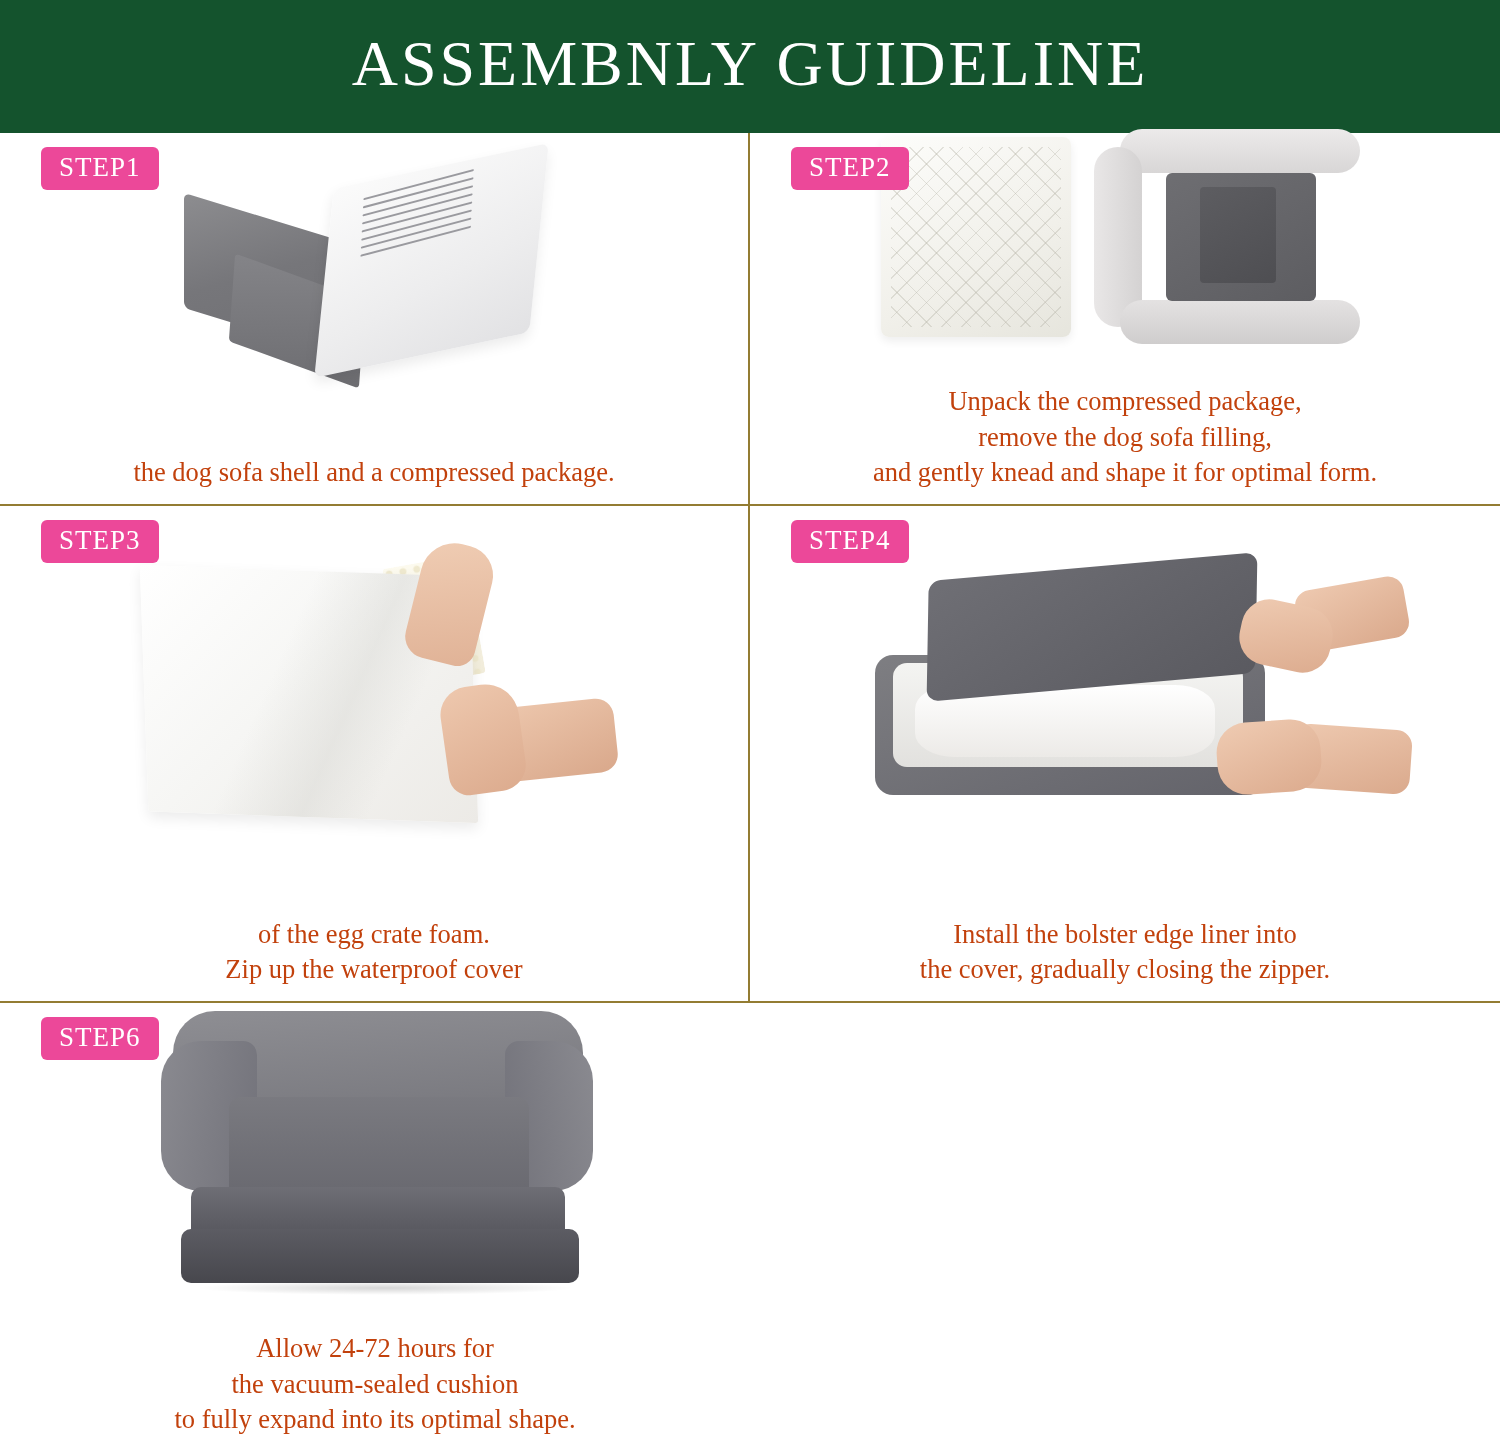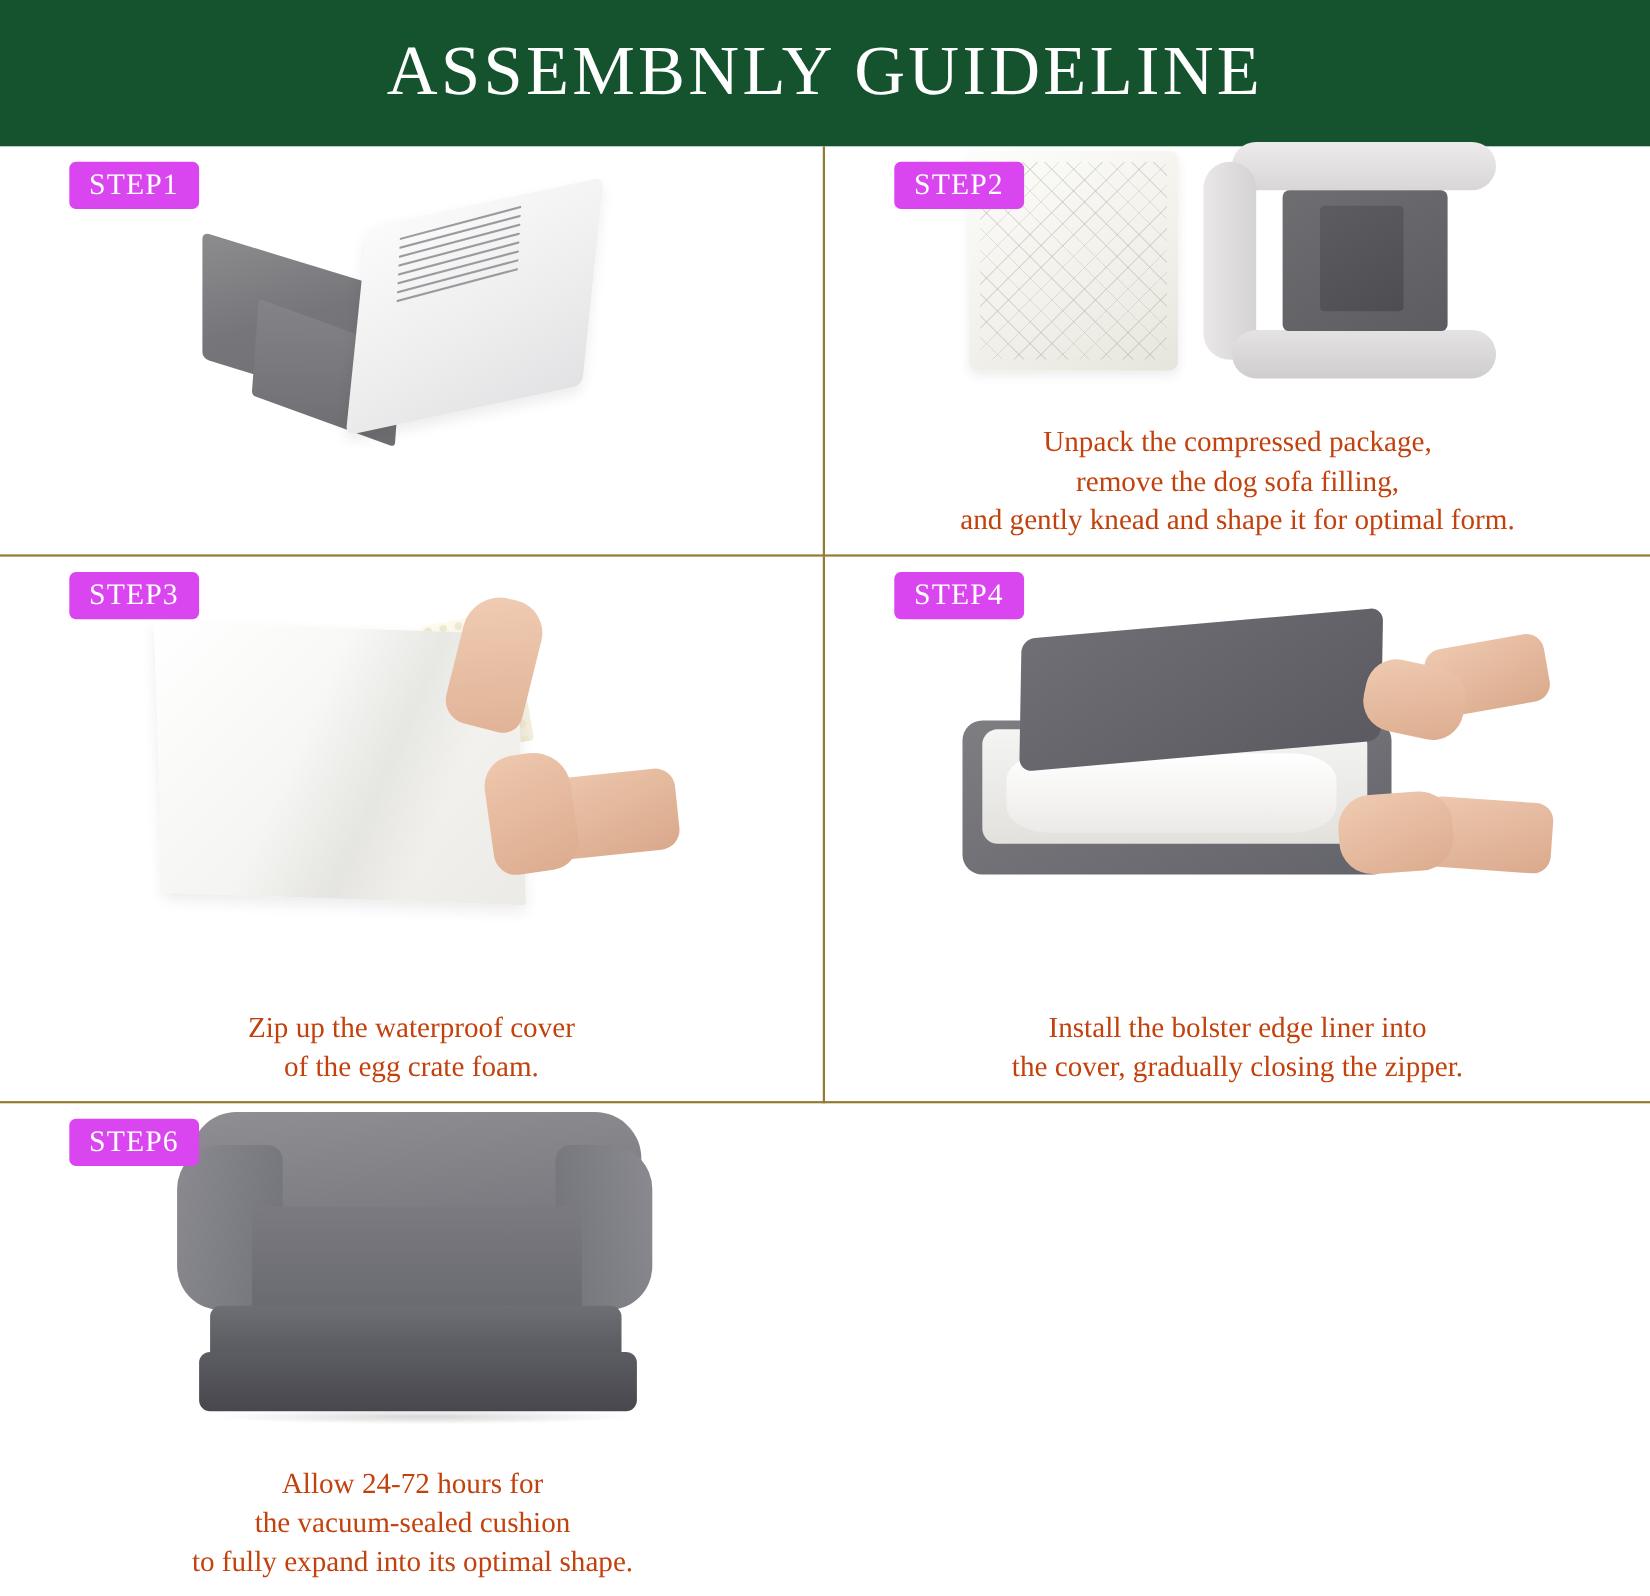--- a/index.html
+++ b/index.html
@@ -58,30 +58,30 @@
     padding: 14px 26px 10px 26px;
     display: flex;
     flex-direction: column;
   }
   
   .cell.col-left { border-right: 2px solid #937c32; }
   .cell.row-1, .cell.row-2 { border-bottom: 2px solid #937c32; }
 
   .badge {
     display: inline-block;
-    background: #d946ef;
+    background: #ec4899;
     color: #ffffff;
     font-size: 27px;
     letter-spacing: 1px;
     padding: 7px 18px 9px 18px;
     border-radius: 6px;
     font-family: "Liberation Serif", serif;
     line-height: 1;
     align-self: flex-start;
-    margin-left: 37px;
+    margin-left: 15px;
   }
   .badge-row {
     position: relative;
     z-index: 4;
     height: 0;
   }
 
   .art {
     flex: 1 1 auto;
     position: relative;
@@ -407,20 +407,21 @@
               <i></i>
               <i></i>
               <i></i>
               <i></i>
               <i></i>
               <i></i>
           </div>
         </div>
       </div>
       <div class="caption">
+        <div>the dog sofa shell and a compressed package.</div>
       </div>
     </div>
 
     <div class="cell row-1">
       <div class="badge-row">
         <span class="badge">STEP2</span>
       </div>
       <div class="art">
         <div class="scene s2">
           <div class="foam"></div>
@@ -447,22 +448,22 @@
       <div class="art">
         <div class="scene s3">
           <div class="egg"></div>
           <div class="sheet"></div>
           <div class="hand-a"></div>
           <div class="arm-b"></div>
           <div class="hand-b"></div>
         </div>
       </div>
       <div class="caption">
+        <div>of the egg crate foam.</div>
         <div>Zip up the waterproof cover</div>
-        <div>of the egg crate foam.</div>
       </div>
     </div>
 
     <div class="cell row-2">
       <div class="badge-row">
         <span class="badge">STEP4</span>
       </div>
       <div class="art">
         <div class="scene s4">
           <div class="base"></div>

